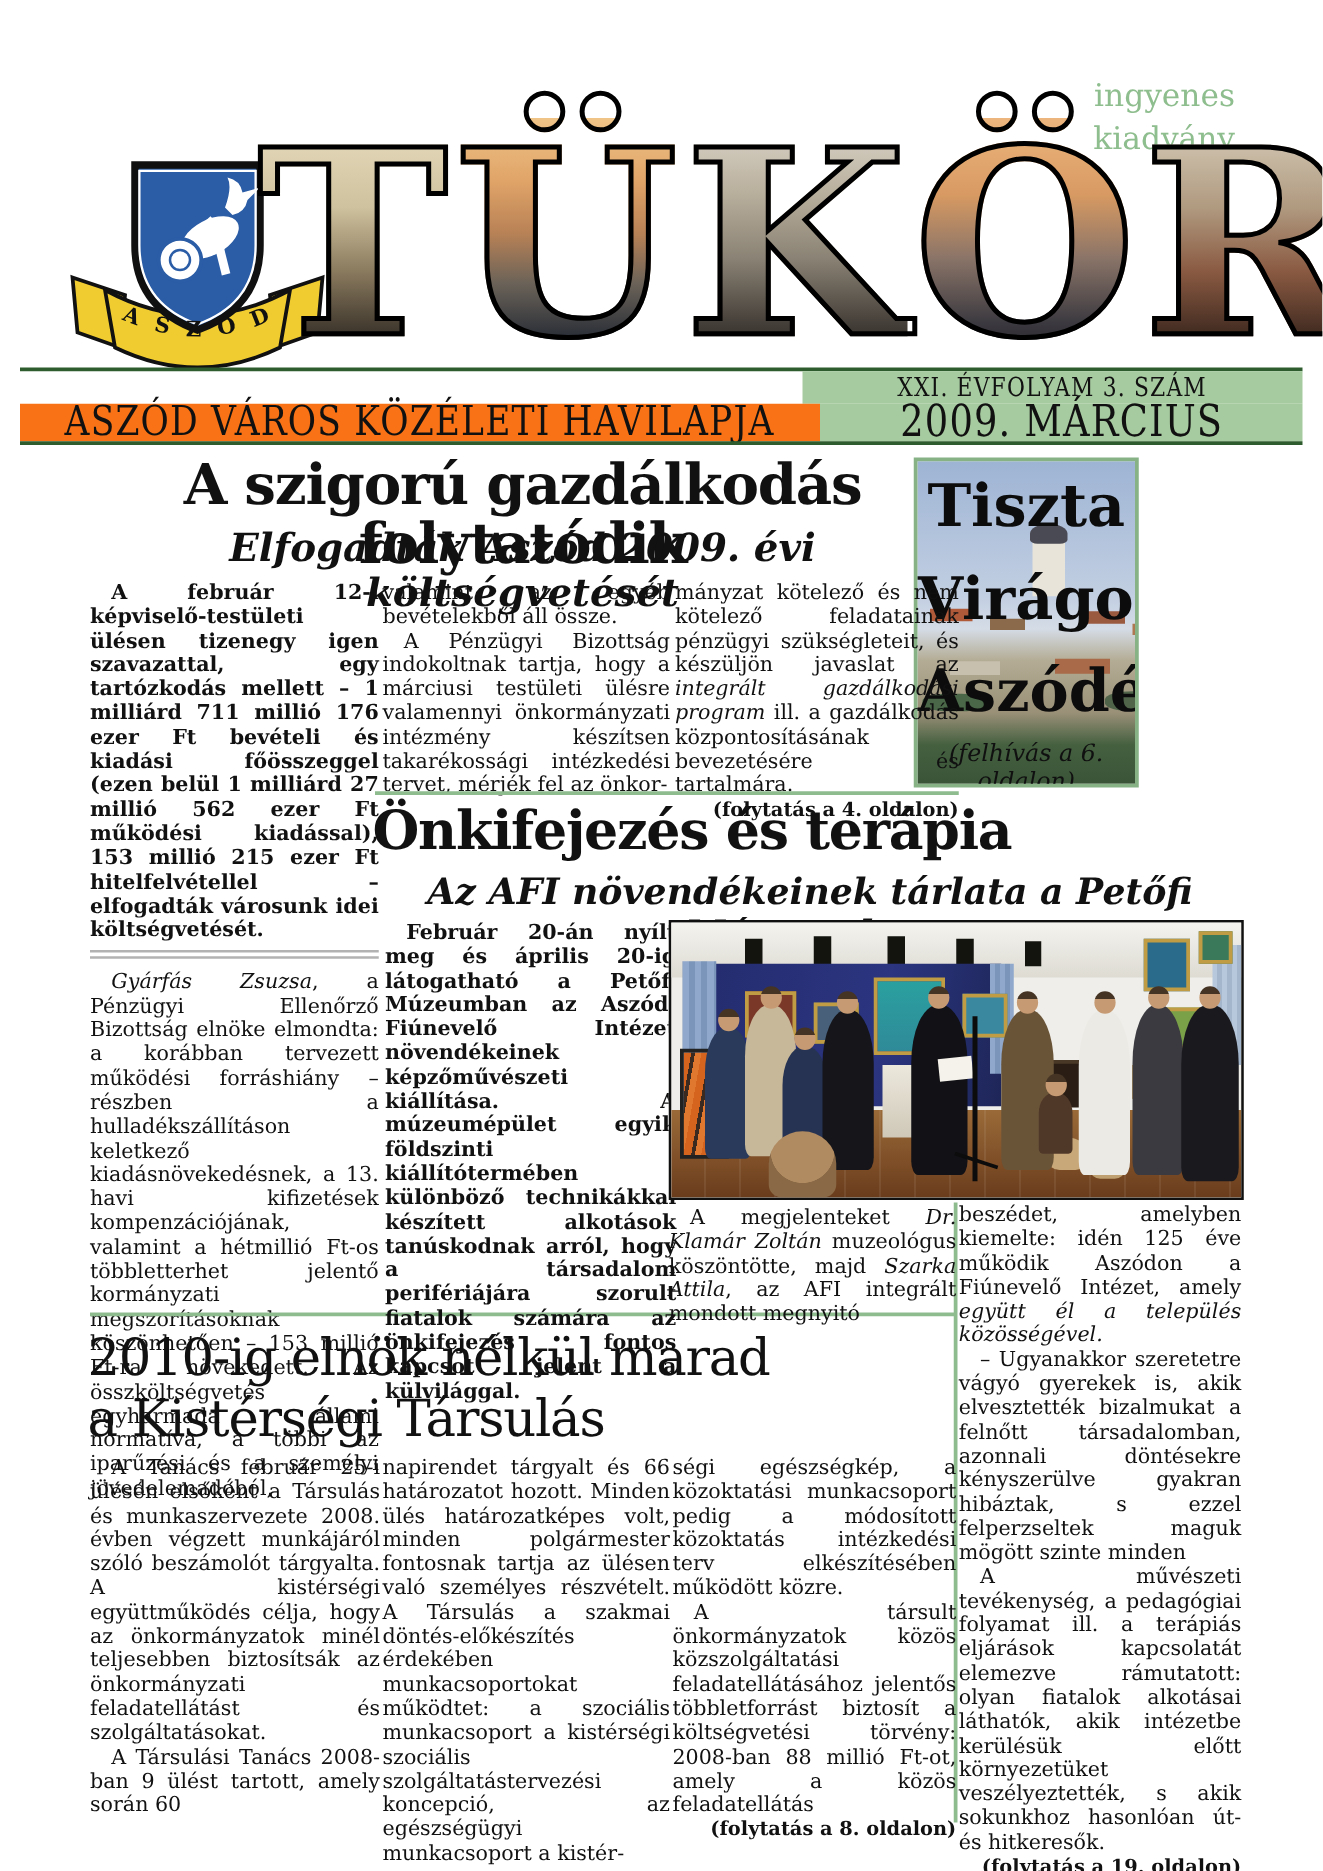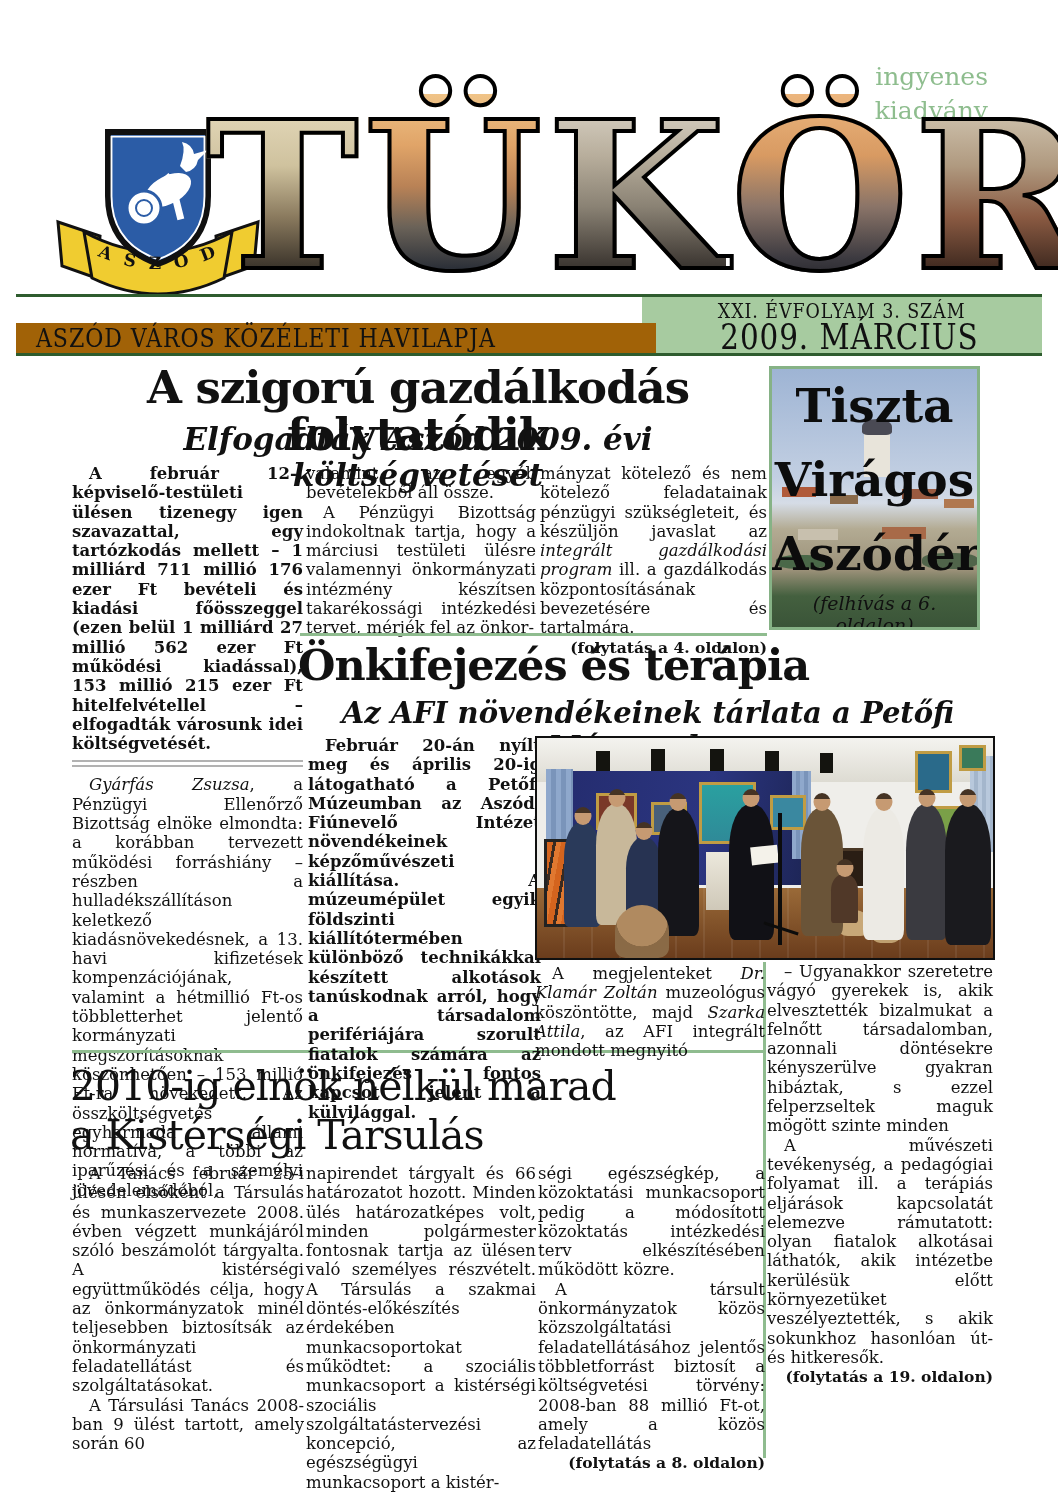--- a/index.html
+++ b/index.html
@@ -19,22 +19,22 @@
   .mlO{background-image:linear-gradient(180deg,#ecb67e 0%,#d89a62 30%,#8a7468 55%,#3c3a40 80%,#16161c 100%);}
   .mlR{background-image:linear-gradient(180deg,#d8cfbc 0%,#b09a80 35%,#8a5a42 60%,#402a20 85%,#181210 100%);}
   .crest{position:absolute;left:56px;top:126px;width:204px;height:188px;}
 
   
   .banner{position:absolute;left:16px;top:294px;width:1026px;height:62px;}
   .bn-topline{position:absolute;top:0;left:0;right:0;height:3px;background:#2e5c2e;}
   .bn-issue{position:absolute;top:3px;right:0;width:400px;height:26px;background:#a7cba0;
             display:flex;align-items:center;justify-content:center;font-size:19px;
             letter-spacing:1px;transform-origin:center;}
-  .bn-left{position:absolute;left:0;top:29px;width:640px;height:30px;background:#a16207;
-           font-size:24px;line-height:30px;letter-spacing:1px;}
+  .bn-left{position:absolute;left:0;top:29px;width:640px;height:30px;background:#f97316;
+           text-align:center;font-size:30px;line-height:30px;letter-spacing:1px;}
   .bn-date{position:absolute;left:640px;top:29px;right:0;height:30px;background:#a7cba0;
            text-align:center;font-size:32px;line-height:29px;letter-spacing:1px;}
   .bn-botline{position:absolute;bottom:0;left:0;right:0;height:3px;background:#2e5c2e;}
   .cond{display:inline-block;transform:scale(.92,1.1);transform-origin:center;}
 
   
   .h1a{position:absolute;left:68px;top:364px;width:700px;text-align:center;
        font-size:45px;font-weight:bold;letter-spacing:-1px;line-height:1.05;}
   .sub1{position:absolute;left:68px;top:421px;width:700px;text-align:center;
         font-size:31px;font-weight:bold;font-style:italic;}
@@ -65,21 +65,21 @@
   #a3c3{left:538px;top:1164px;width:227px;}
 
   
   .hrule{position:absolute;height:3px;background:#8fbc8f;}
   #hr1{left:300px;top:633px;width:467px;}
   #hr2{left:72px;top:1050px;width:692px;}
   .vrule{position:absolute;width:3px;background:#8fbc8f;}
   #vr1{left:763px;top:962px;height:496px;}
 
   
-  .sidebox{position:absolute;left:769px;top:366px;width:211px;height:264px;
+  .sidebox{position:absolute;left:731px;top:366px;width:180px;height:264px;
            border:3px solid #86b286;box-sizing:border-box;overflow:hidden;
            background:linear-gradient(180deg,#9eb4d4 0%,#c2cfe2 42%,#d5dce6 52%,#b3ab93 62%,#9a9078 78%,#44603f 88%,#3a5438 100%);}
   .sb-line{position:absolute;left:0;width:100%;text-align:center;font-weight:bold;
            font-size:47px;line-height:70px;color:#0c0c0c;}
   .sb-cap{position:absolute;left:0;top:223px;width:100%;text-align:center;
           font-style:italic;font-size:19px;color:#101010;}
 
   
   .photo{position:absolute;left:535px;top:736px;width:460px;height:224px;
          border:2px solid #101010;box-sizing:border-box;background:#efeeea;overflow:hidden;}
@@ -241,20 +241,21 @@
     <div class="pp" style="left:89.5%;top:30%;width:10%;height:64%;background:#1a1a1e;">
         <span class="hd"></span>
       </div>
   </div>
 
   <div class="body-col" id="a2cap">
     <p class="indent"><span>A megjelenteket </span><span class="ital">Dr. Klamár Zoltán</span><span> muzeológus köszöntötte, majd </span><span class="ital">Szarka Attila</span><span>, az AFI integrált mondott megnyitó</span></p>
   </div>
 
   <div class="body-col" id="a2right">
+    <p><span>beszédet, amelyben kiemelte: idén 125 éve működik Aszódon a Fiúnevelő Intézet, amely </span><span class="ital">együtt él a település közösségével.</span></p>
     <p class="indent">– Ugyanakkor szeretetre vágyó gyerekek is, akik elvesztették bizalmukat a felnőtt társadalomban, azonnali döntésekre kényszerülve gyakran hibáztak, s ezzel felperzseltek maguk mögött szinte minden</p>
     <p class="indent">A művészeti tevékenység, a pedagógiai folyamat ill. a terápiás eljárások kapcsolatát elemezve rámutatott: olyan fiatalok alkotásai láthatók, akik intézetbe kerülésük előtt környezetüket veszélyeztették, s akik sokunkhoz hasonlóan út- és hitkeresők.</p>
     <p class="cont">(folytatás a 19. oldalon)</p>
   </div>
 
   <div class="h3a">
     <div>2010-ig elnök nélkül marad</div>
     <div>a Kistérségi Társulás</div>
   </div>
   <div class="body-col" id="a3c1">

